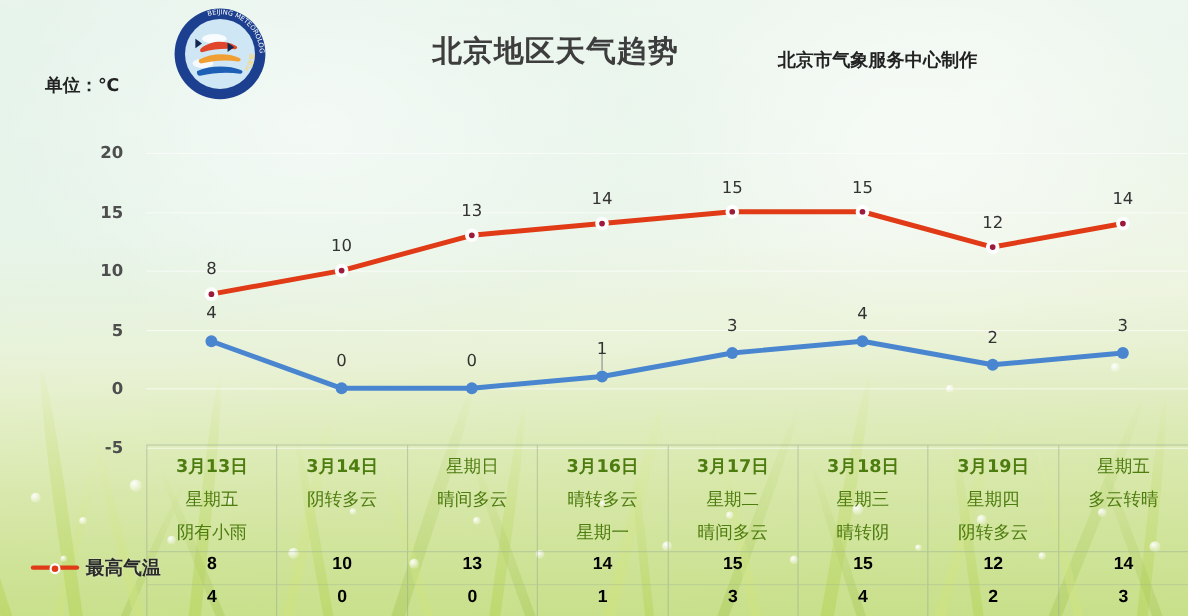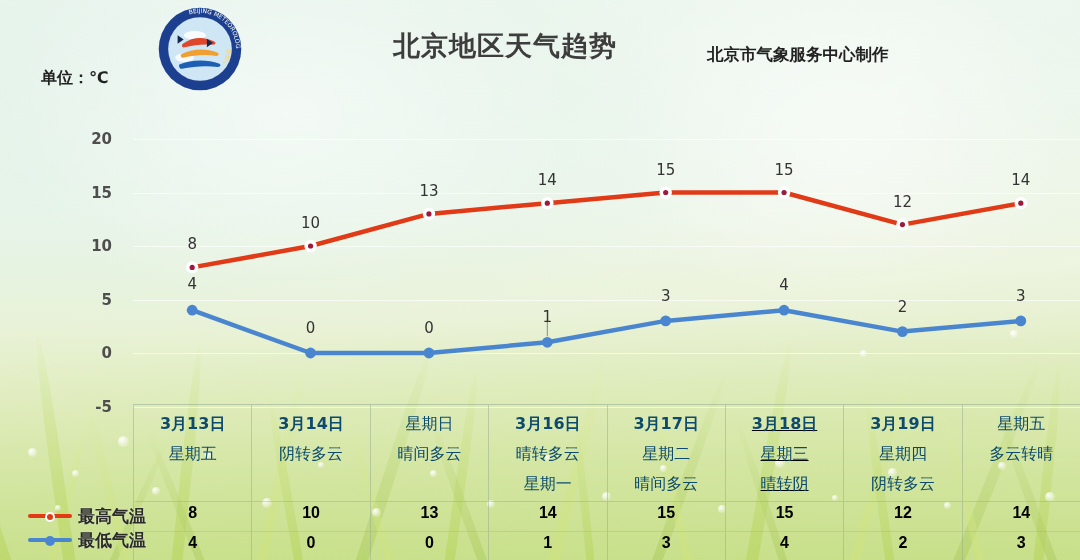--- a/index.html
+++ b/index.html
@@ -80,21 +80,21 @@
   .tbl{
     position:absolute; left:133px; top:404px; width:947px; height:156px;
     border-top:1px solid rgba(150,170,150,.55);
   }
   .tcol{
     position:absolute; top:0; width:118.375px; height:156px;
     border-left:1px solid rgba(150,170,150,.5);
   }
   .tcol:first-child{ border-left:1px solid rgba(150,170,150,.5); }
   .tcell{
-    width:100%; text-align:center; color:#0c4a6e;
+    width:100%; text-align:center; color:#4d7c0f;
     font-family:"DejaVu Sans","Liberation Sans",sans-serif;
   }
   .t-date{ margin-top:9px; font-size:16px; font-weight:700; }
   .t-week{ margin-top:9px; font-size:16px; }
   .t-wx{ margin-top:9px; font-size:16px; }
   .t-div{ position:absolute; left:0; right:0; top:96px; height:1px; background:rgba(150,170,150,.45); }
   .t-div2{ position:absolute; left:0; right:0; top:126px; height:1px; background:rgba(150,170,150,.30); }
   .t-hi{ position:absolute; left:0; right:0; top:99px; font-size:16px; font-weight:700; text-align:center; }
   .t-lo{ position:absolute; left:0; right:0; top:129px; font-size:16px; font-weight:700; text-align:center; }
 
@@ -266,20 +266,21 @@
         <div class="dlabel" style="left: 754.062px; top: 276.2px;">4</div>
         <div class="dlabel" style="left: 872.438px; top: 297.6px;">2</div>
         <div class="dlabel" style="left: 990.812px; top: 286.9px;">3</div>
       </div>
   </div>
 
   <div class="tbl" id="forecast-table">
       <div class="tcol" style="left: 0px;">
         <div class="tcell t-date">3月13日</div>
         <div class="tcell t-week">星期五</div>
+        <div class="tcell t-wx">阴有小雨</div>
         <div class="t-div"></div>
         <div class="t-div2"></div>
         <div class="t-hi">8</div>
         <div class="t-lo">4</div>
       </div>
       <div class="tcol" style="left: 118.375px;">
         <div class="tcell t-date">3月14日</div>
         <div class="tcell t-wx">阴转多云</div>
         <div class="t-div"></div>
         <div class="t-div2"></div>
@@ -305,21 +306,21 @@
       </div>
       <div class="tcol" style="left: 473.5px;">
         <div class="tcell t-date">3月17日</div>
         <div class="tcell t-week">星期二</div>
         <div class="tcell t-wx">晴间多云</div>
         <div class="t-div"></div>
         <div class="t-div2"></div>
         <div class="t-hi">15</div>
         <div class="t-lo">3</div>
       </div>
-      <div class="tcol" style="left: 591.875px; text-decoration: underline;">
+      <div class="tcol" style="left: 591.875px;">
         <div class="tcell t-date">3月18日</div>
         <div class="tcell t-week">星期三</div>
         <div class="tcell t-wx">晴转阴</div>
         <div class="t-div"></div>
         <div class="t-div2"></div>
         <div class="t-hi">15</div>
         <div class="t-lo">4</div>
       </div>
       <div class="tcol" style="left: 710.25px;">
         <div class="tcell t-date">3月19日</div>
@@ -341,22 +342,15 @@
     </div>
 
   <div class="legend">
     <div class="lrow">
       <span class="lmark">
         <span class="bar" id="lbar-hi" style="background: rgb(224, 58, 23);"></span>
           <span class="dot" id="ldot-hi" style="background: rgb(224, 58, 23); border: 2px solid rgb(255, 255, 255);"></span>
       </span>
       <span class="ltext">最高气温</span>
     </div>
-    <div class="lrow">
-      <span class="lmark">
-        <span class="bar" id="lbar-lo" style="background: rgb(74, 134, 208);"></span>
-          <span class="dot" id="ldot-lo" style="background: rgb(74, 134, 208);"></span>
-      </span>
-      <span class="ltext">最低气温</span>
-    </div>
   </div>
 
 </div>
 
 </body></html>

